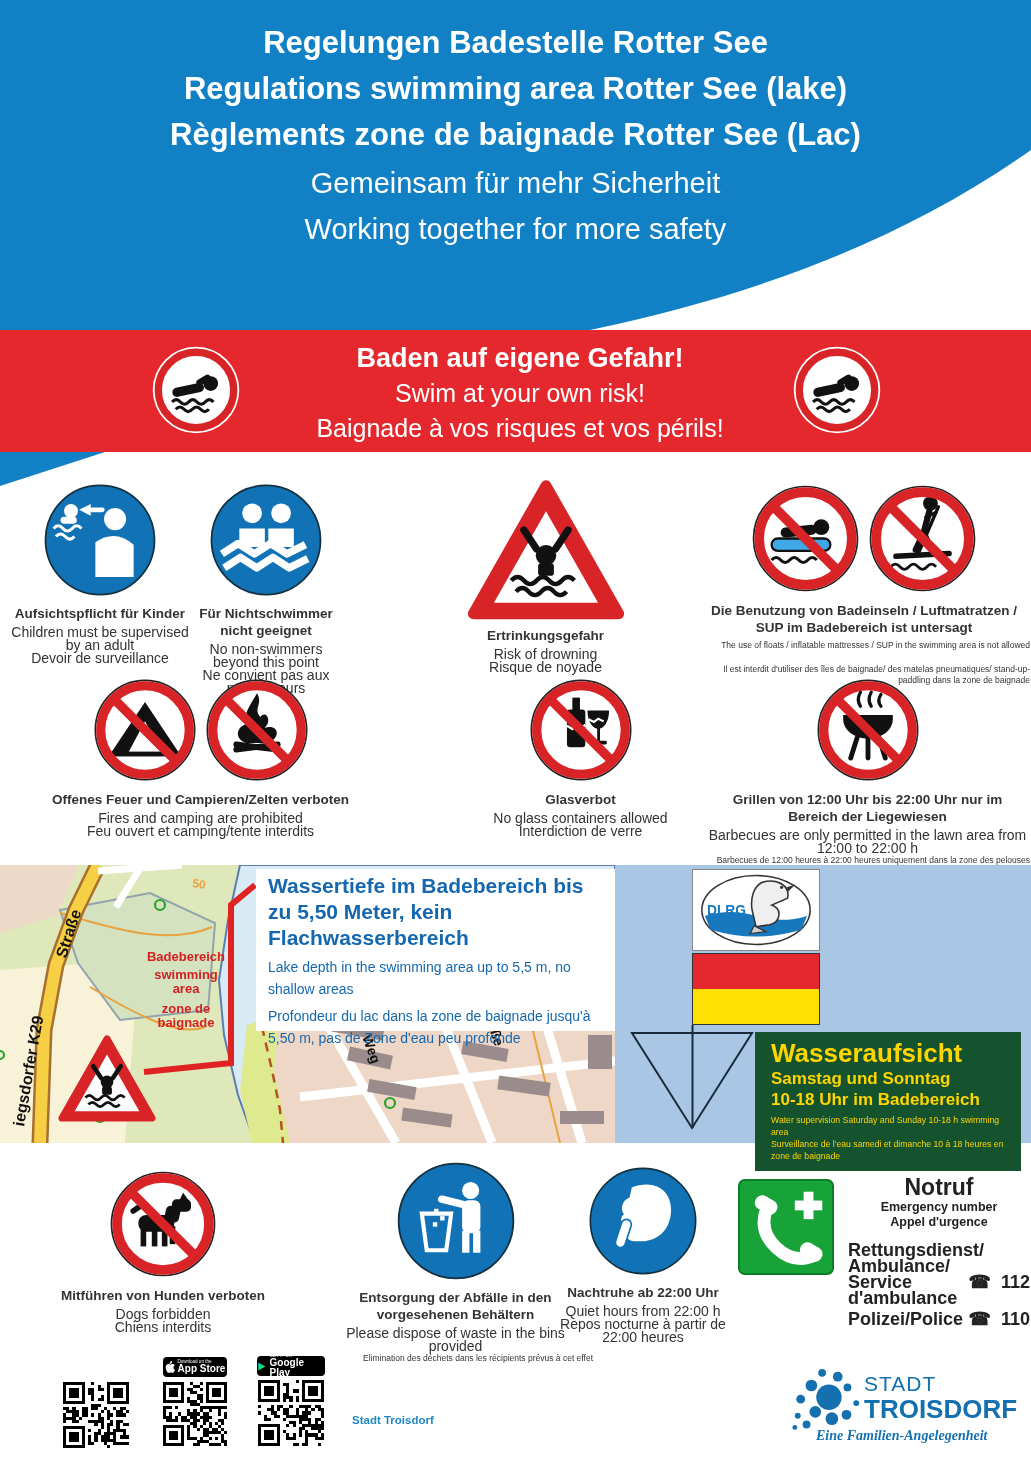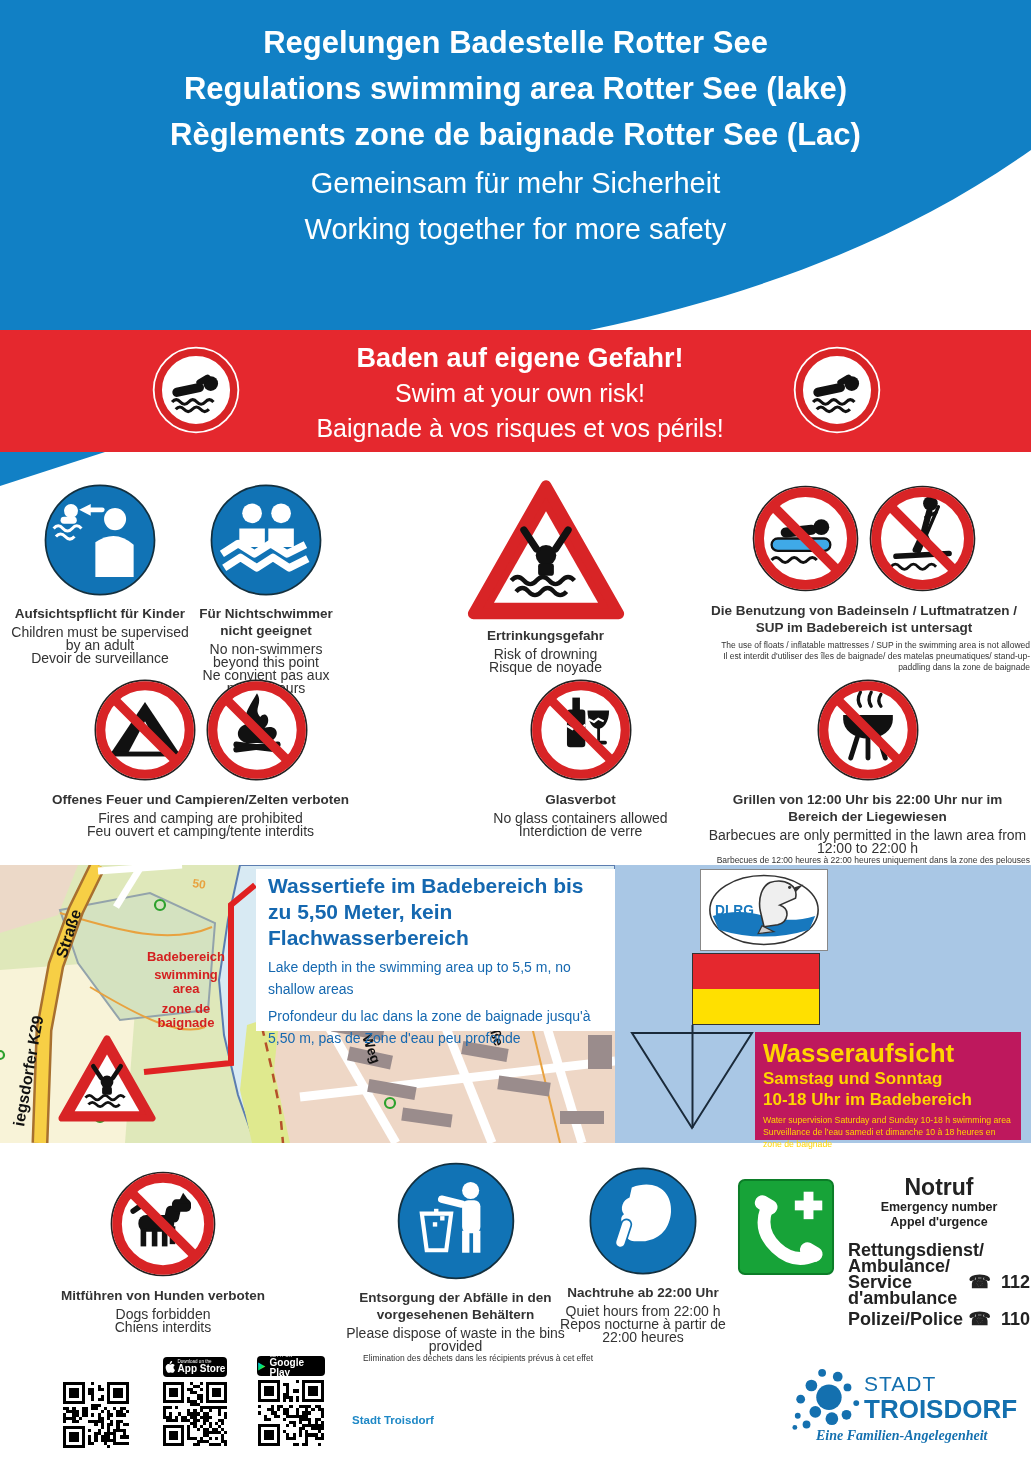--- a/index.html
+++ b/index.html
@@ -34,27 +34,27 @@
   .map{position:absolute;left:0;top:865px;width:615px;height:278px;overflow:hidden;}
   .map-svg{position:absolute;left:0;top:0;width:615px;height:278px;}
   .infobox{position:absolute;left:256px;top:4px;width:359px;height:162px;background:#fff;
            padding:4px 10px 0 12px;box-sizing:border-box;color:#1568b0;}
   .infobox .ib-t{font-weight:bold;font-size:21px;line-height:26px;}
   .infobox .ib-l{font-size:14px;line-height:22px;margin-top:5px;}
   .map-warn{position:absolute;left:58px;top:168px;width:98px;height:90px;}
 
   
   .panel{position:absolute;left:615px;top:865px;width:416px;height:278px;background:#a9c7e5;}
-  .dlrg-box{position:absolute;left:85px;top:4px;width:128px;height:82px;background:#fff;border:1px solid #888;box-sizing:border-box;text-decoration:underline;}
+  .dlrg-box{position:absolute;left:77px;top:4px;width:128px;height:82px;background:#fff;border:1px solid #888;box-sizing:border-box;text-decoration:underline;}
   .flag{position:absolute;left:77px;top:88px;width:128px;height:72px;border:1px solid #333;box-sizing:border-box;}
   .flag .fr{height:50%;background:#e5282e;}
   .flag .fy{height:50%;background:#ffe000;}
   .pole-svg{position:absolute;left:0;top:0;width:416px;height:278px;pointer-events:none;}
-  .watch-box{position:absolute;left:140px;top:167px;width:266px;height:108px;background:#be185d;
-             padding:6px 8px 0 8px;box-sizing:border-box;}
+  .watch-box{position:absolute;left:140px;top:167px;width:266px;height:139px;background:#14532d;
+             padding:6px 8px 0 16px;box-sizing:border-box;}
   .watch-box .w-t{color:#ffd500;font-weight:bold;font-size:26px;line-height:30px;}
   .watch-box .w-m{color:#ffd500;font-weight:bold;font-size:17px;line-height:21px;}
   .watch-box .w-s{color:#ffd500;font-size:8.7px;line-height:12px;}
 
   
   .green-sign{position:absolute;left:737px;top:1178px;width:98px;height:98px;}
   .notruf{position:absolute;left:848px;top:1175px;width:182px;color:#222;}
   .notruf .n-t{font-weight:bold;font-size:23px;text-align:center;line-height:25px;}
   .notruf .n-s{font-weight:bold;font-size:12.5px;text-align:center;line-height:15px;}
   .notruf .n-list{margin-top:12px;font-weight:bold;font-size:18px;line-height:16px;}
@@ -231,21 +231,21 @@
         <rect x="24" y="62" width="52" height="5" rx="2.5" fill="#111" transform="rotate(-3 50 64)"></rect>
         <g stroke="#111" stroke-width="2.4" fill="none">
           <path d="M22 75 q4 -4.5 8 0 t8 0 t8 0 t8 0 t8 0"></path>
           </g>
         <circle cx="50" cy="50" r="41" fill="none" stroke="#d82426" stroke-width="8.5"></circle>
         <line x1="21" y1="21" x2="79" y2="79" stroke="#d82426" stroke-width="8.5"></line>
       </svg>
     </div>
     <div class="t">Die Benutzung von Badeinseln / Luftmatratzen / SUP im Badebereich ist untersagt</div>
     <div class="s tiny">The use of floats / inflatable mattresses / SUP in the swimming area is not allowed</div>
-    <div class="s tiny" style="margin-top:0">Il est interdit d'utiliser des îles de baignade/ des matelas pneumatiques/ stand-up-paddling dans la zone de baignade</div>
+    <div class="s tiny" style="margin-top:13px">Il est interdit d'utiliser des îles de baignade/ des matelas pneumatiques/ stand-up-paddling dans la zone de baignade</div>
   </div>
 
   <div class="sign" style="left:18px;top:676px;width:365px;">
     <div class="icons">
       <svg width="108" height="108" viewBox="0 0 100 100">
         <circle cx="50" cy="50" r="46" fill="#fff" stroke="#222" stroke-width="1.5"></circle>
         <path d="M50 24 L82 72 L18 72 Z" fill="#111"></path>
         <path d="M50 42 L66 72 L34 72 Z" fill="#fff"></path>
         <rect x="14" y="70" width="72" height="4.5" fill="#111"></rect>
         <circle cx="50" cy="50" r="41" fill="none" stroke="#d82426" stroke-width="8.5"></circle>

